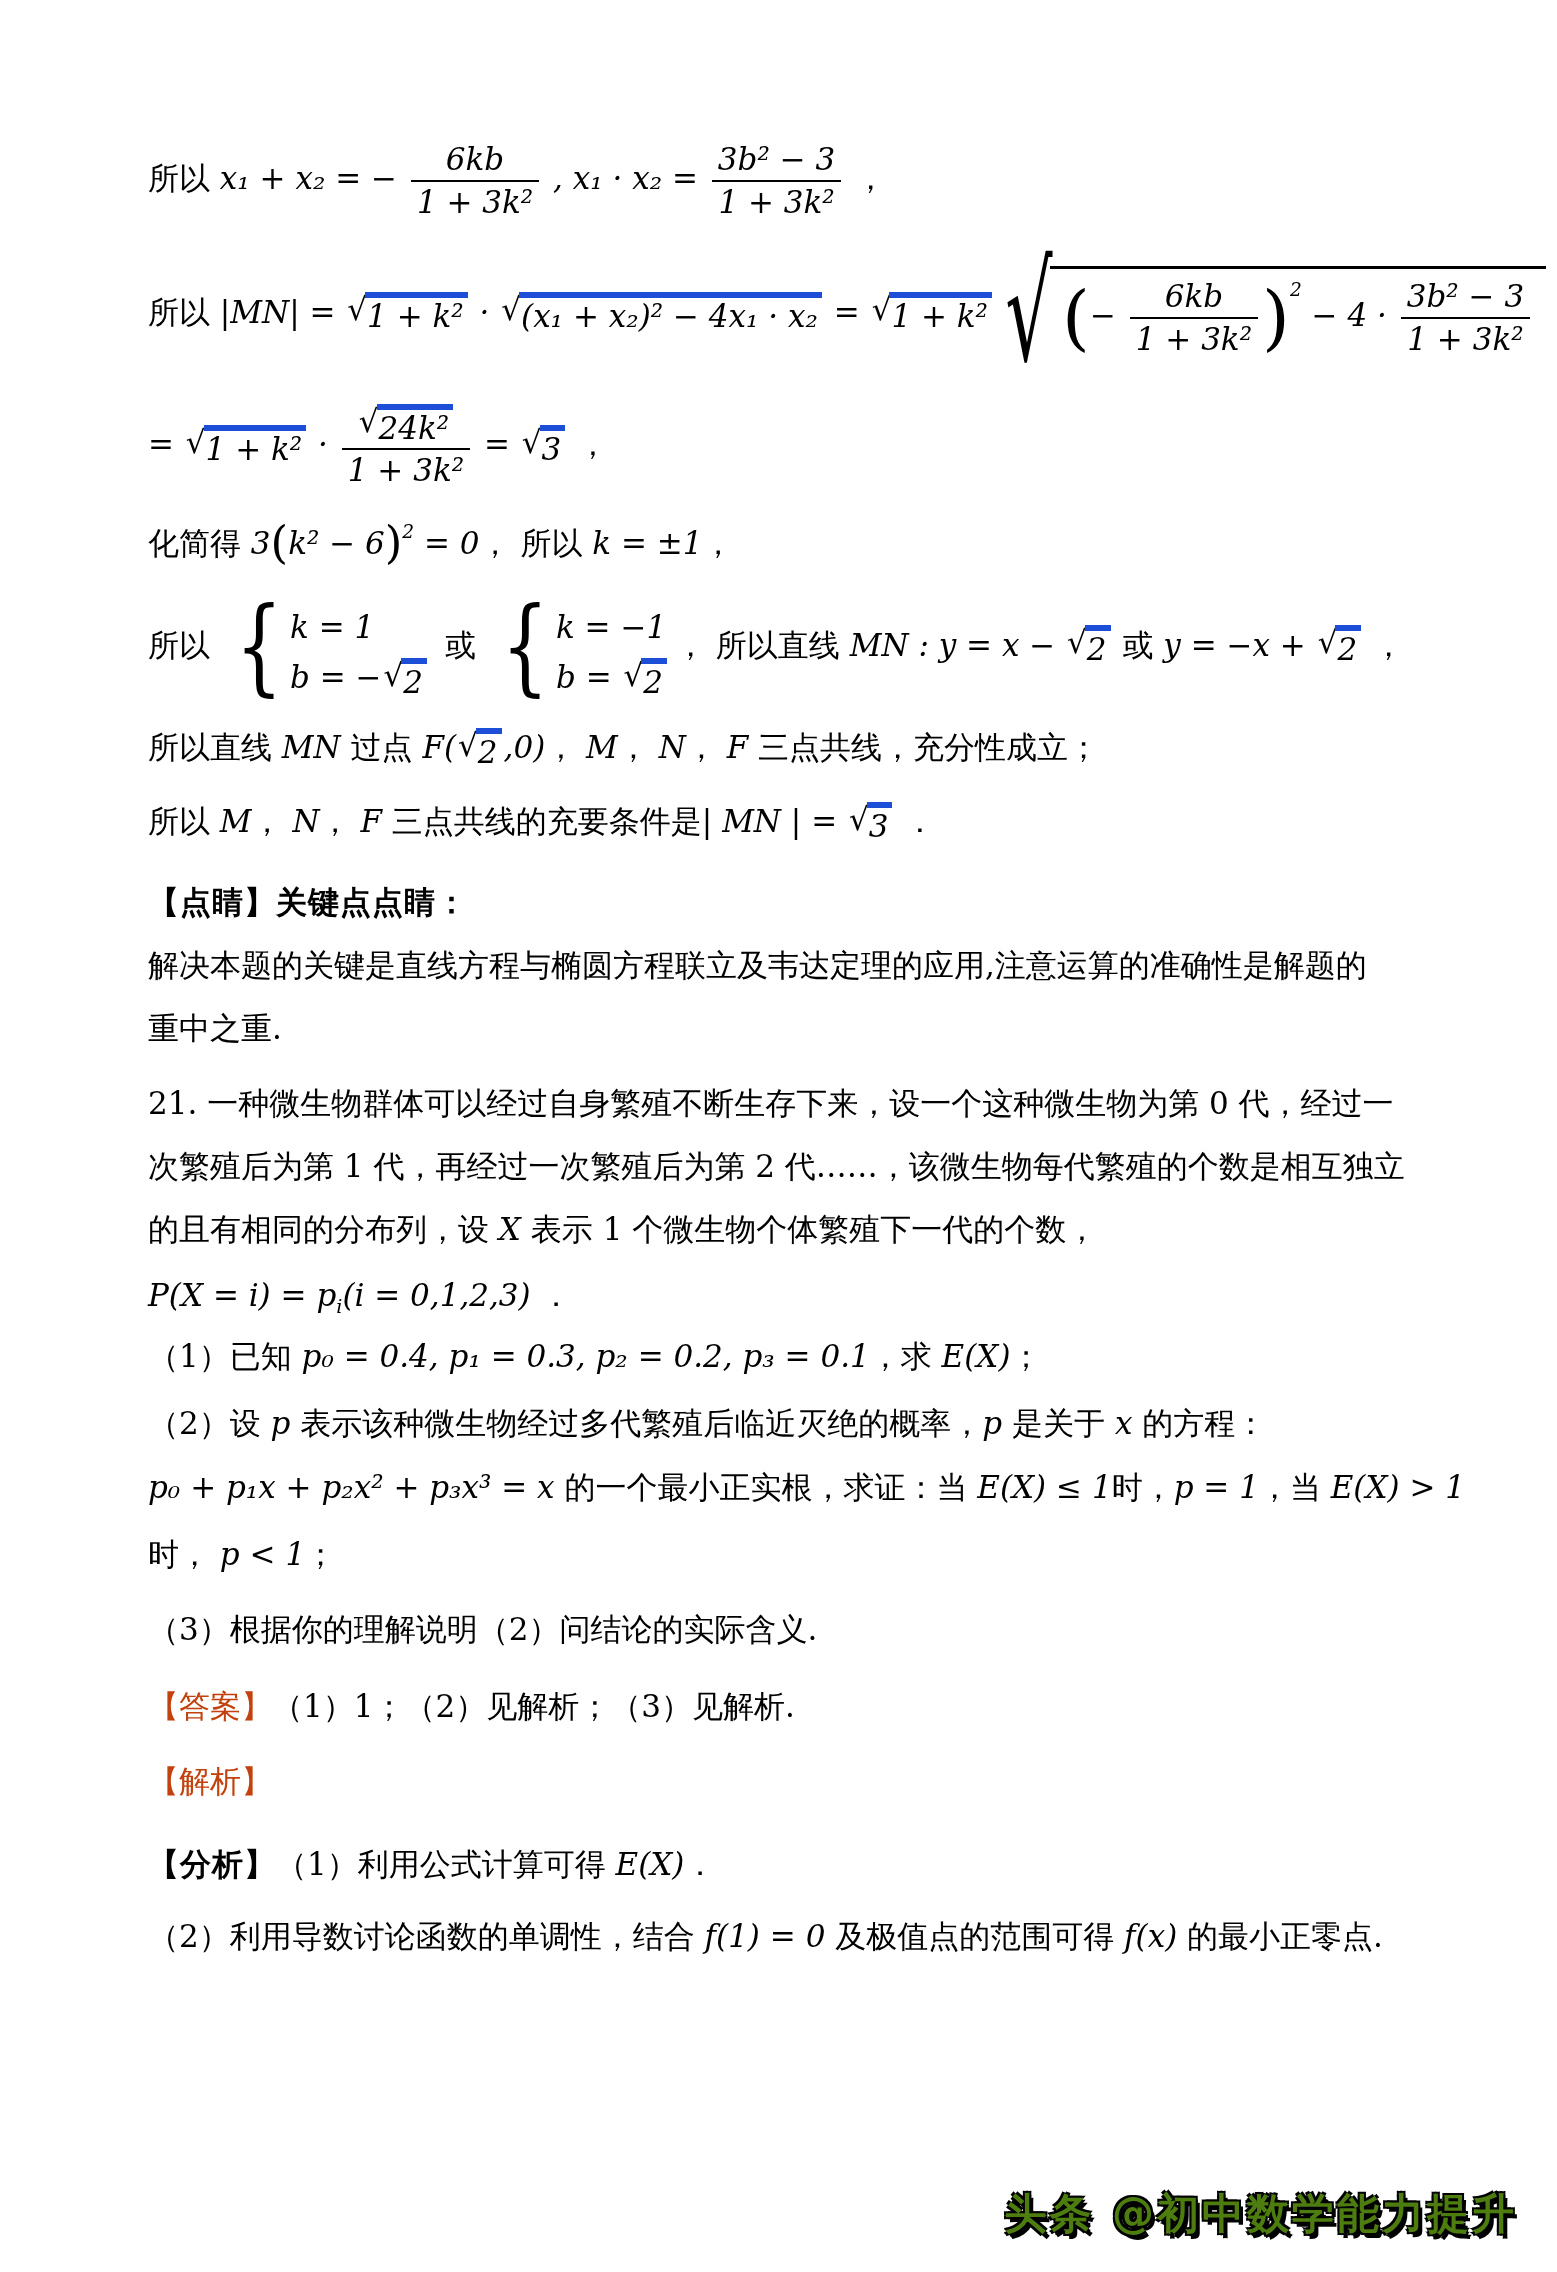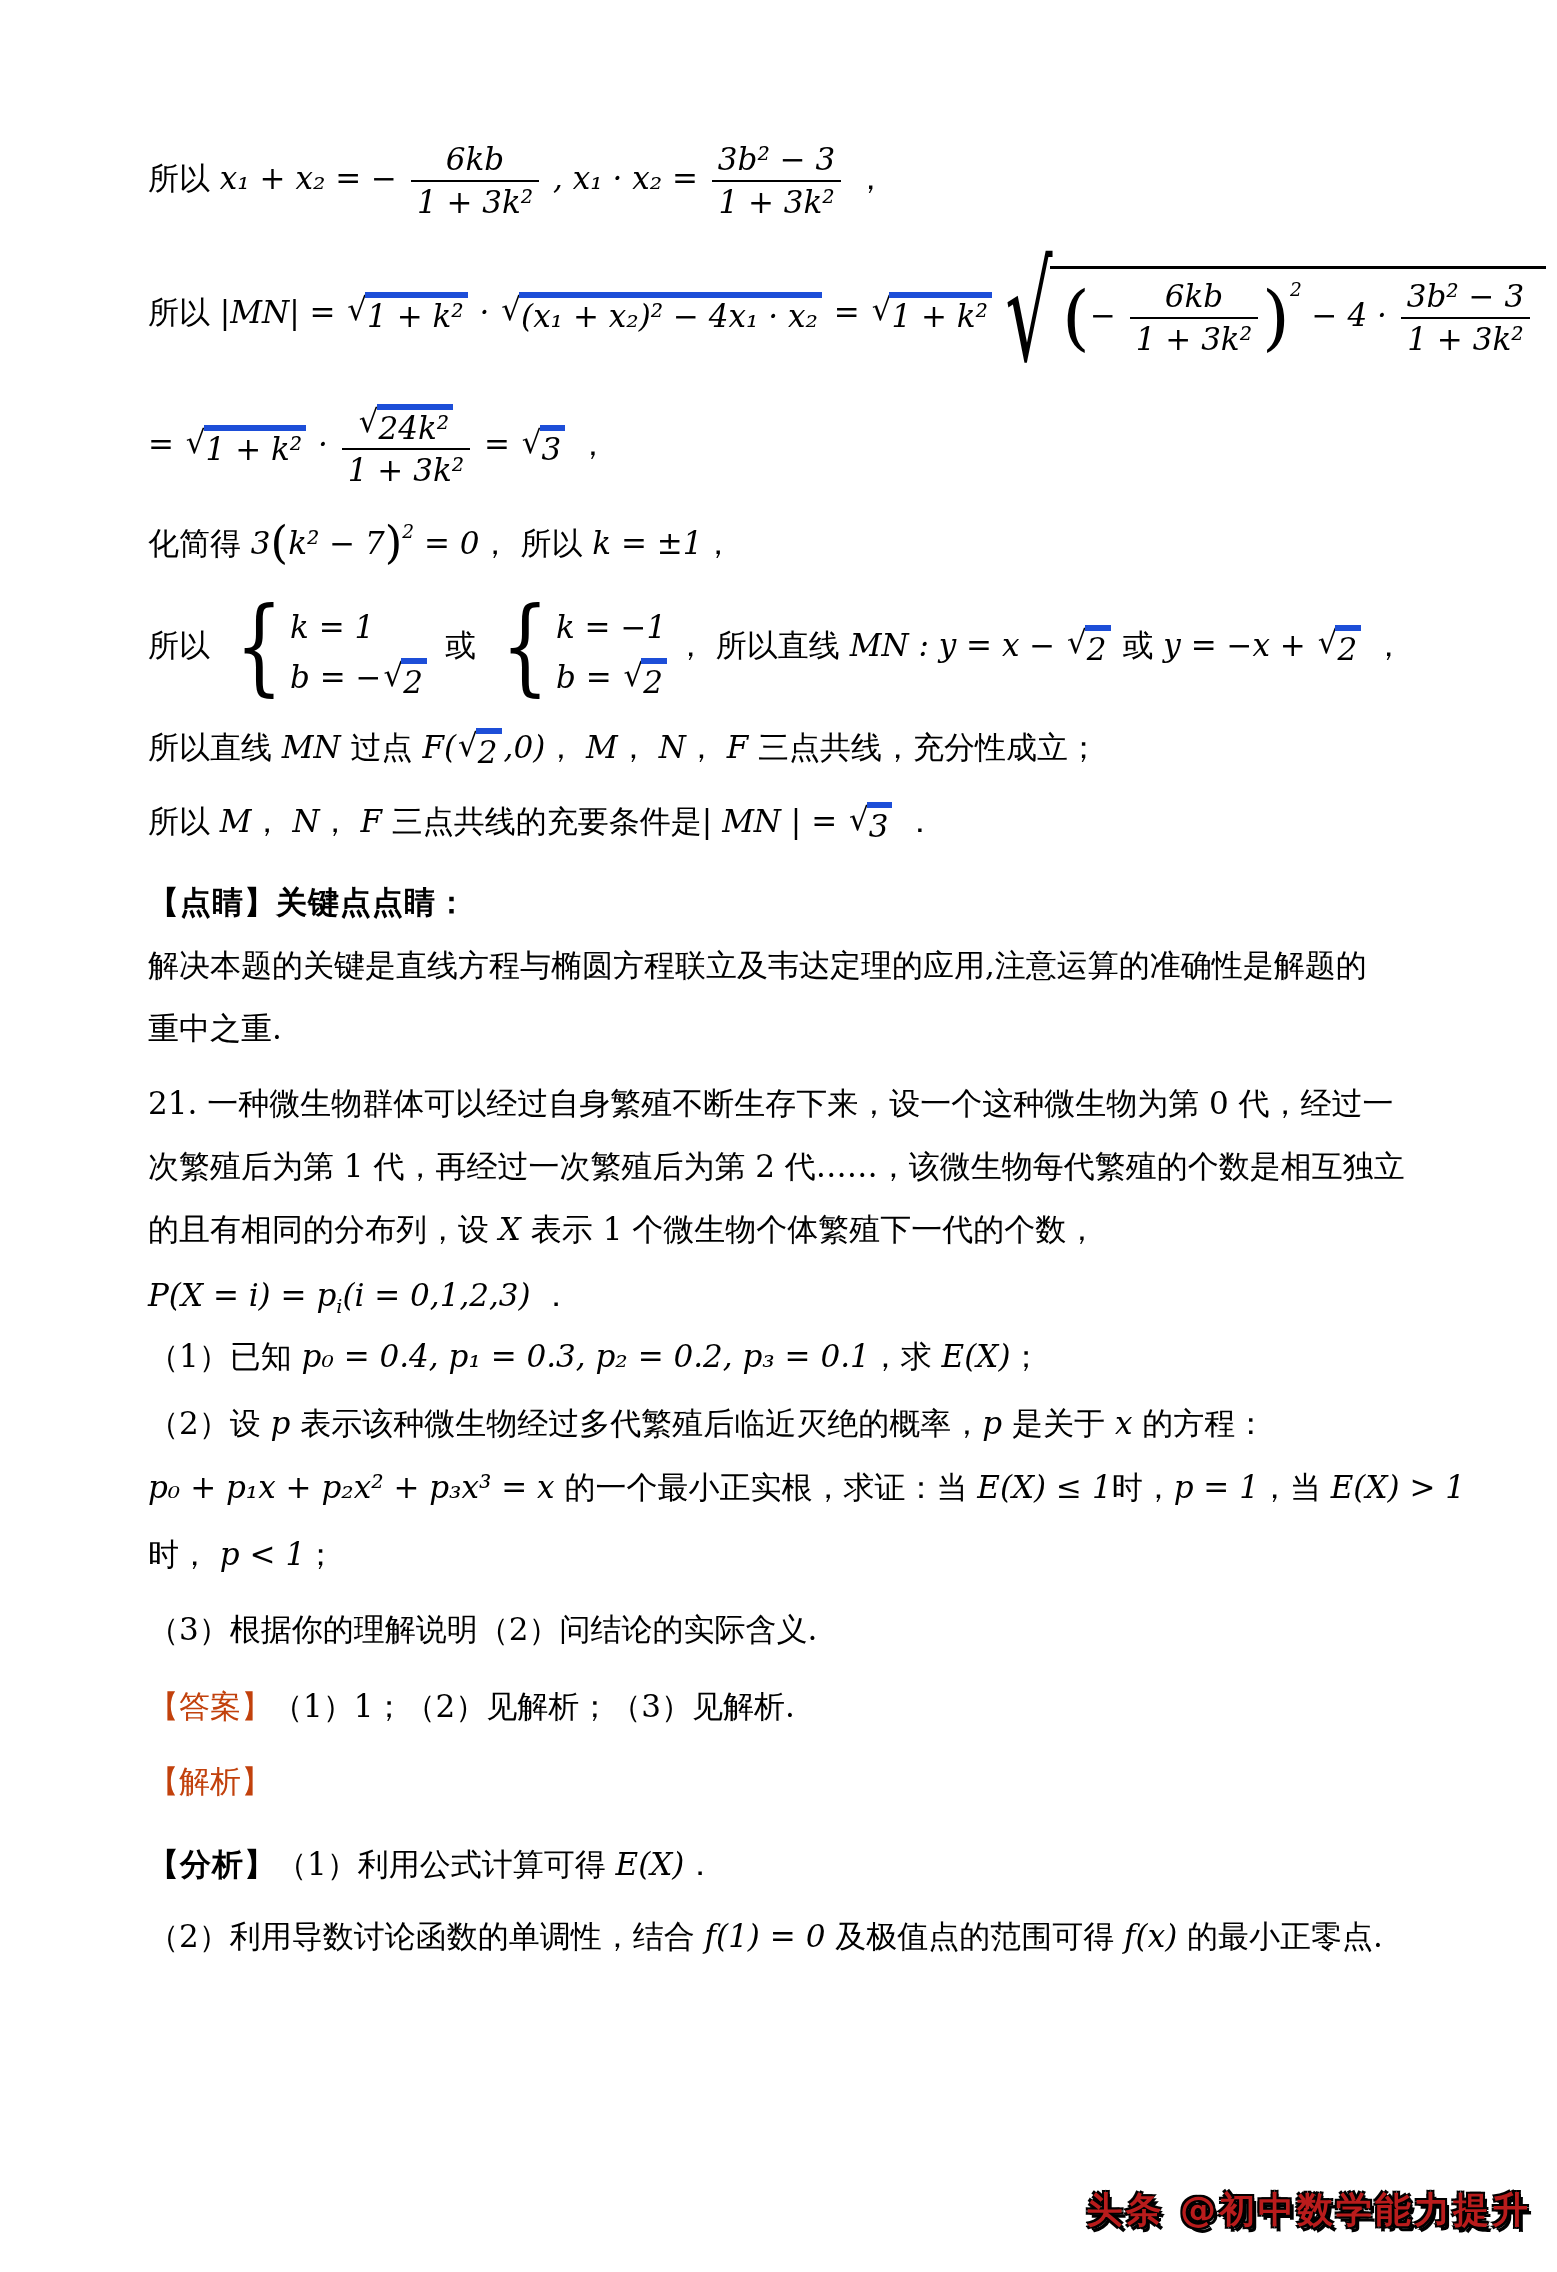--- a/index.html
+++ b/index.html
@@ -36,37 +36,37 @@
   .rows{display:inline-flex;flex-direction:column;gap:12px;text-align:left;margin-top:16px;}
   
   .fl{white-space:pre;}
   .pl{white-space:pre;line-height:63px;}
   .blue{color:#c2410c;}
   .boldline,.tagbold{font-family:"DejaVu Sans","Liberation Sans",sans-serif;font-weight:bold;letter-spacing:1px;}
   .mb28{margin-bottom:28px;}.mb26{margin-bottom:26px;}.mb24{margin-bottom:24px;}
   .mb30{margin-bottom:30px;}.mb18{margin-bottom:18px;}.mb14{margin-bottom:14px;}
   .mt12{margin-top:12px;}.mt14{margin-top:14px;}.mt20{margin-top:20px;}
   
-  .watermark{position:absolute;top:2186px;right:26px;
+  .watermark{position:absolute;top:2186px;right:40px;
      font-family:"DejaVu Sans","Liberation Sans",sans-serif;font-weight:bold;
-     font-size:36px;letter-spacing:3px;color:#b91c1c;
+     font-size:42px;letter-spacing:3px;color:#4d7c0f;
      text-shadow:-2px -2px 0 #000,2px -2px 0 #000,-2px 2px 0 #000,2px 2px 0 #000,4px 5px 0 #000;}
 </style>
 </head>
 <body>
 
 <div class="doc">
 
   <div class="fl mb28"><span class="cn">所以 </span><span class="mi">x₁ + x₂ = − </span><span class="frac"><span class="num mi">6kb</span><span class="den mi">1 + 3k²</span></span><span class="mi"> , x₁ · x₂ = </span><span class="frac"><span class="num mi">3b² − 3</span><span class="den mi">1 + 3k²</span></span><span class="cn"> ，</span></div>
 
   <div class="fl mb26"><span class="cn">所以 </span><span class="mi">|MN| = </span><span class="sqrt"><span class="sym"></span><span class="bar mi">1 + k²</span></span><span class="mi"> · </span><span class="sqrt"><span class="sym"></span><span class="bar mi">(x₁ + x₂)² − 4x₁ · x₂</span></span><span class="mi"> = </span><span class="sqrt"><span class="sym"></span><span class="bar mi">1 + k²</span></span><span class="sqrt tall"><span class="sym"></span><span class="tallbar"><span class="bp">(</span><span class="mi">− </span><span class="frac"><span class="num mi">6kb</span><span class="den mi">1 + 3k²</span></span><span class="bp">)</span><span class="supf">2</span><span class="mi"> − 4 · </span><span class="frac"><span class="num mi">3b² − 3</span><span class="den mi">1 + 3k²</span></span></span></span></div>
 
   <div class="fl mb26"><span class="mi">= </span><span class="sqrt"><span class="sym"></span><span class="bar mi">1 + k²</span></span><span class="mi"> · </span><span class="frac"><span class="num"><span class="sqrt"><span class="sym"></span><span class="bar mi">24k²</span></span></span><span class="den mi">1 + 3k²</span></span><span class="mi"> = </span><span class="sqrt"><span class="sym"></span><span class="bar mi">3</span></span><span class="cn"> ，</span></div>
 
-  <div class="fl mb24"><span class="cn">化简得 </span><span class="mi">3</span><span class="mp">(</span><span class="mi">k² − 7</span><span class="mp">)</span><span class="sup2">2</span><span class="mi"> = 0</span><span class="cn">， 所以 </span><span class="mi">k = ±1</span><span class="cn">，</span></div>
+  <div class="fl mb24"><span class="cn">化简得 </span><span class="mi">3</span><span class="mp">(</span><span class="mi">k² − 6</span><span class="mp">)</span><span class="sup2">2</span><span class="mi"> = 0</span><span class="cn">， 所以 </span><span class="mi">k = ±1</span><span class="cn">，</span></div>
 
   <div class="fl mb26"><span class="cn">所以 </span><span class="cases"><span class="brace"></span><span class="rows"><span class="row mi">k = 1</span><span class="row"><span class="mi">b = −</span><span class="sqrt"><span class="sym"></span><span class="bar mi">2</span></span></span></span></span><span class="cn"> 或 </span><span class="cases"><span class="brace"></span><span class="rows"><span class="row mi">k = −1</span><span class="row"><span class="mi">b = </span><span class="sqrt"><span class="sym"></span><span class="bar mi">2</span></span></span></span></span><span class="cn">， 所以直线 </span><span class="mi">MN : y = x − </span><span class="sqrt"><span class="sym"></span><span class="bar mi">2</span></span><span class="cn"> 或 </span><span class="mi">y = −x + </span><span class="sqrt"><span class="sym"></span><span class="bar mi">2</span></span><span class="cn"> ，</span></div>
 
   <div class="fl mb30"><span class="cn">所以直线 </span><span class="mi">MN</span><span class="cn"> 过点 </span><span class="mi">F(</span><span class="sqrt"><span class="sym"></span><span class="bar mi">2</span></span><span class="mi">,0)</span><span class="cn">， </span><span class="mi">M</span><span class="cn">， </span><span class="mi">N</span><span class="cn">， </span><span class="mi">F</span><span class="cn"> 三点共线，充分性成立；</span></div>
 
   <div class="fl mb26"><span class="cn">所以 </span><span class="mi">M</span><span class="cn">， </span><span class="mi">N</span><span class="cn">， </span><span class="mi">F</span><span class="cn"> 三点共线的充要条件是</span><span class="mi">| MN | = </span><span class="sqrt"><span class="sym"></span><span class="bar mi">3</span></span><span class="cn"> ．</span></div>
 
   <div class="pl boldline"><span class="tag">【点睛】</span><span class="cn">关键点点睛：</span></div>
   <div class="pl"><span class="cn">解决本题的关键是直线方程与椭圆方程联立及韦达定理的应用,注意运算的准确性是解题的</span></div>
   <div class="pl"><span class="cn">重中之重.</span></div>

